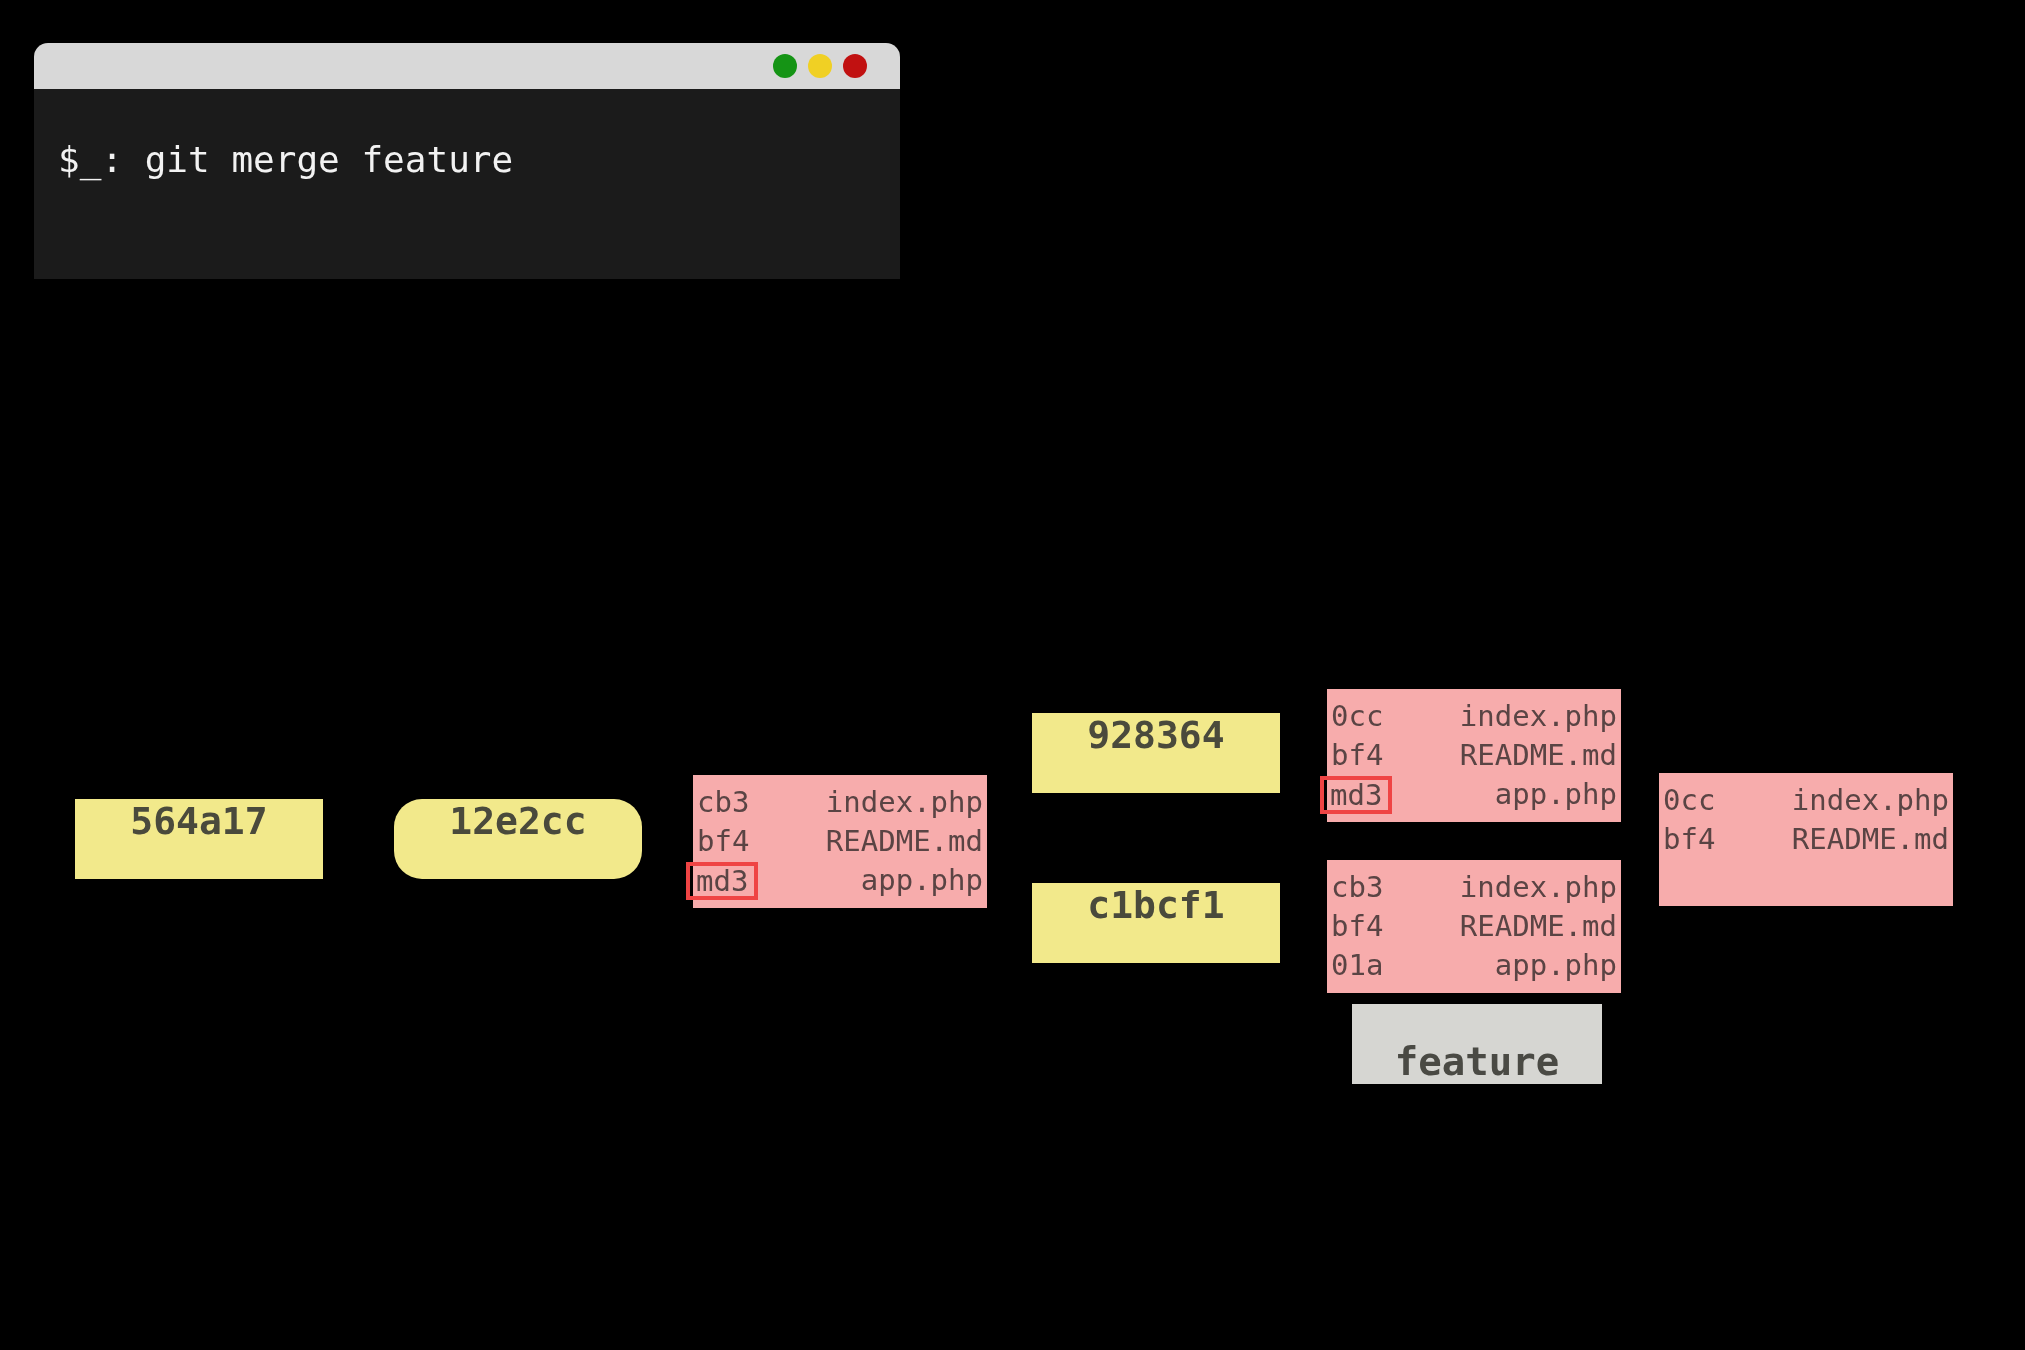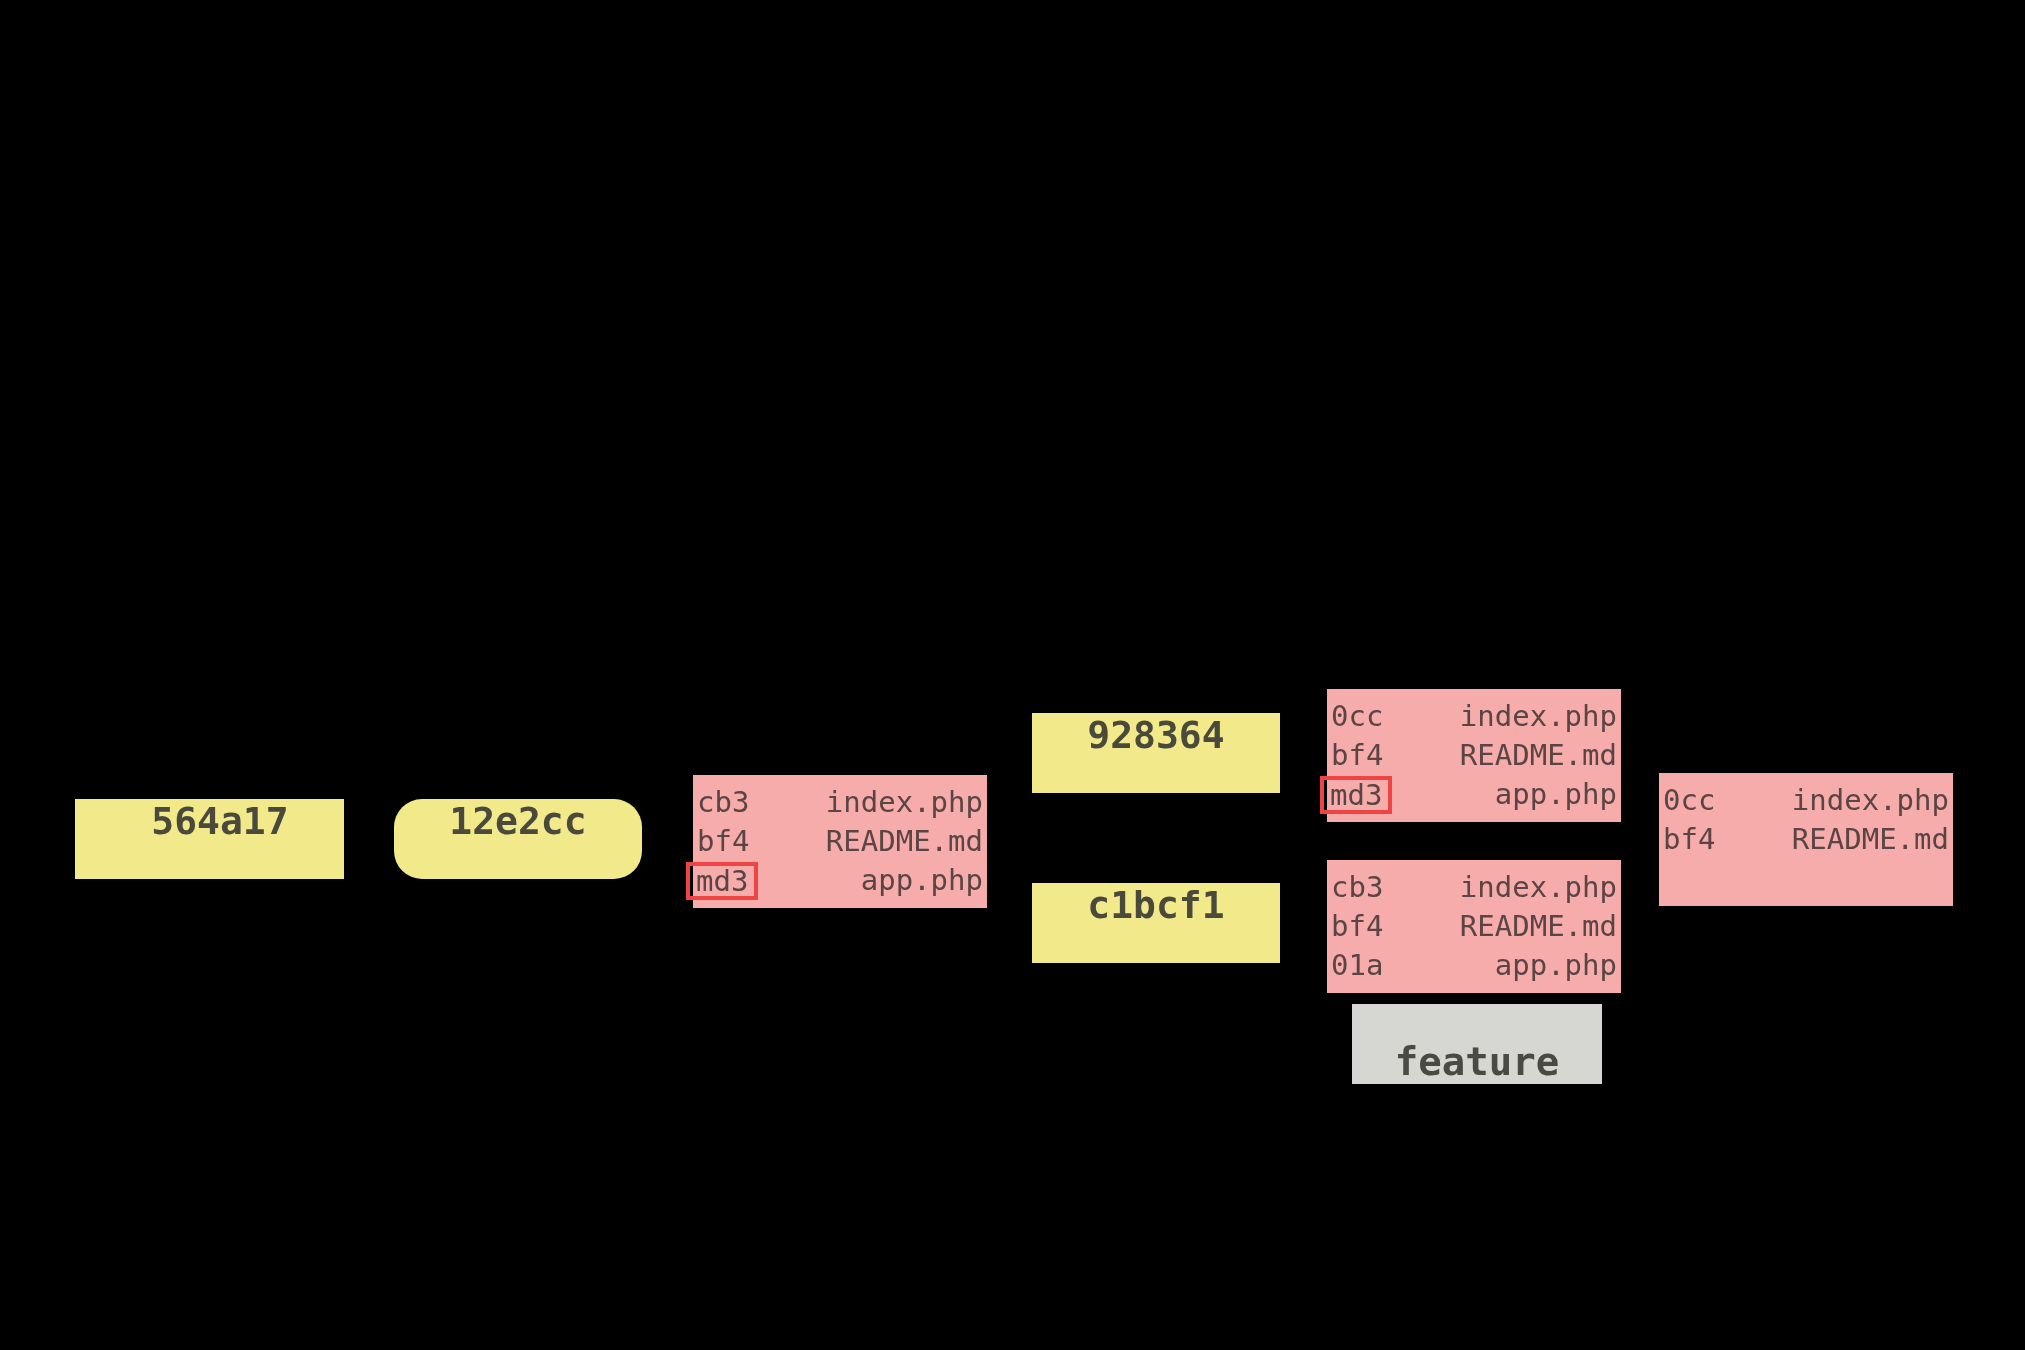--- a/index.html
+++ b/index.html
@@ -115,36 +115,47 @@
     width: 300px;
     text-align: center;
     color: #ffffff;
     font-family: "Liberation Sans", sans-serif;
     font-weight: 700;
     font-size: 40px;
     letter-spacing: 0px;
   }
 
   
-  .pos-commit-1 { left: 75px;   top: 799px; padding-left: 21px; }
+  .pos-commit-1 { left: 75px;   top: 799px; }
   .pos-commit-2 { left: 394px;  top: 799px; border-radius: 28px; }
   .pos-commit-3 { left: 1032px; top: 713px; }
   .pos-commit-4 { left: 1032px; top: 883px; }
   .pos-tree-mid     { left: 693px;  top: 775px; }
   .pos-tree-master  { left: 1327px; top: 689px; }
   .pos-tree-feature { left: 1327px; top: 860px; }
   .pos-tree-merged  { left: 1659px; top: 773px; }
   .pos-branch-master  { left: 1351px; top: 557px; }
   .pos-branch-feature { left: 1352px; top: 1004px; align-items: flex-end; }
 </style>
 </head>
 <body>
 
 <div class="stage">
 
+  <div class="terminal">
+    <div class="terminal-titlebar">
+      <div class="traffic-lights">
+        <div class="light light-green"></div>
+        <div class="light light-yellow"></div>
+        <div class="light light-red"></div>
+      </div>
+    </div>
+    <div class="terminal-body"></div>
+    <div class="terminal-command">$_: git merge feature</div>
+  </div>
 
 
   <div class="branch-box pos-branch-feature">
     <span>feature</span>
   </div>
 
   <div class="commit-box pos-commit-1">
     <span>564a17</span>
   </div>
   <div class="commit-box pos-commit-2">

